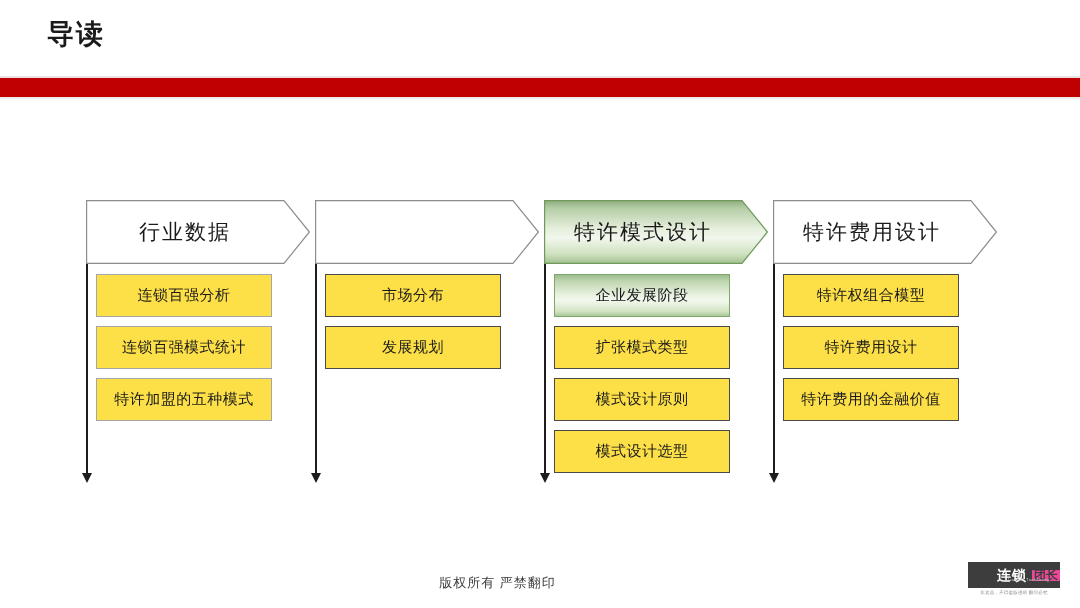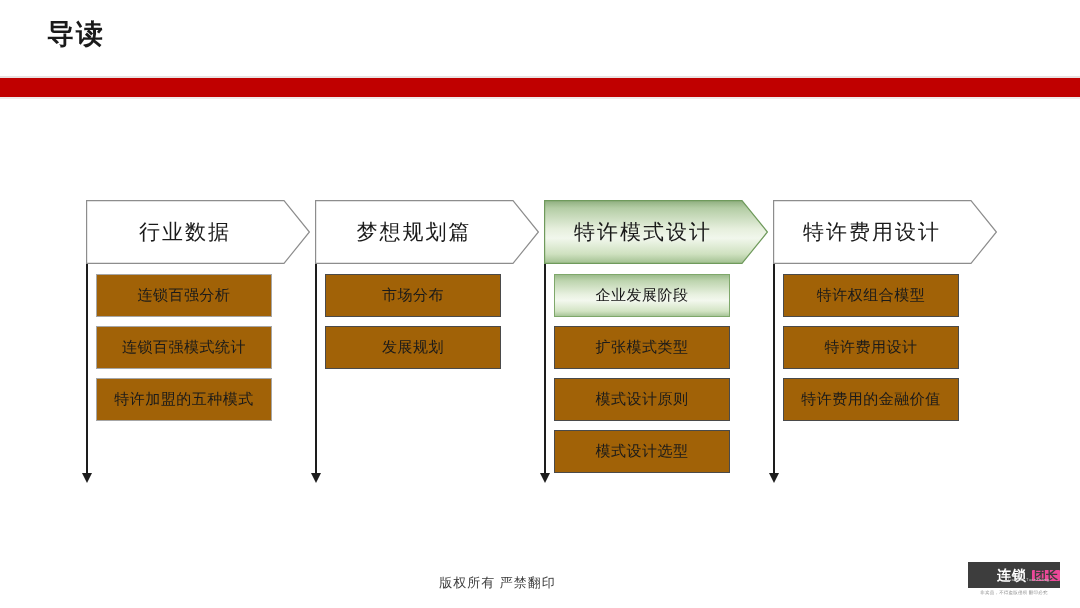--- a/index.html
+++ b/index.html
@@ -124,21 +124,21 @@
     left: 10px;
     top: 74px;
     width: 176px;
   }
   .item {
     position: relative;
     box-sizing: border-box;
     width: 176px;
     height: 43px;
     margin-bottom: 9px;
-    background: #a16207;
+    background: #fde047;
     border: 1px solid #4a4a4a;
     display: flex;
     align-items: center;
     justify-content: center;
     font-size: 15px;
     color: #1a1a1a;
     letter-spacing: 0.5px;
   }
   .item.soft { border-color: #a6a6a6; }
   .item.highlight {
@@ -254,21 +254,20 @@
         </div>
       </div>
     </div>
     <div class="column col-1">
       <div class="spine" style="height: 273px;"></div>
       <div class="spine-head" style="top: 273px;"></div>
       <div class="chev-wrap">
         <svg class="chev-outline" viewBox="0 0 224 64">
           <path d="M0.6 0.6 H198 L223.4 32 L198 63.4 H0.6 Z" class="chev-fill-plain"></path>
         </svg>
-        <div class="chev-label">梦想规划篇</div>
       </div>
       <div class="items">
         <div class="item">
           <span>市场分布</span>
         </div>
         <div class="item">
           <span>发展规划</span>
         </div>
       </div>
     </div>

